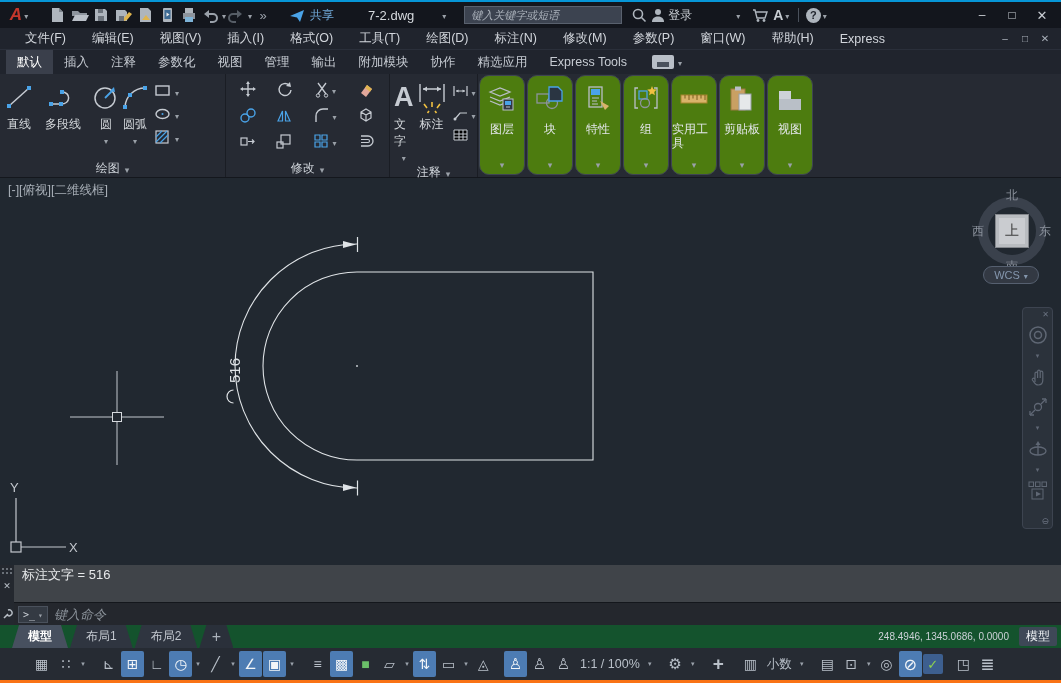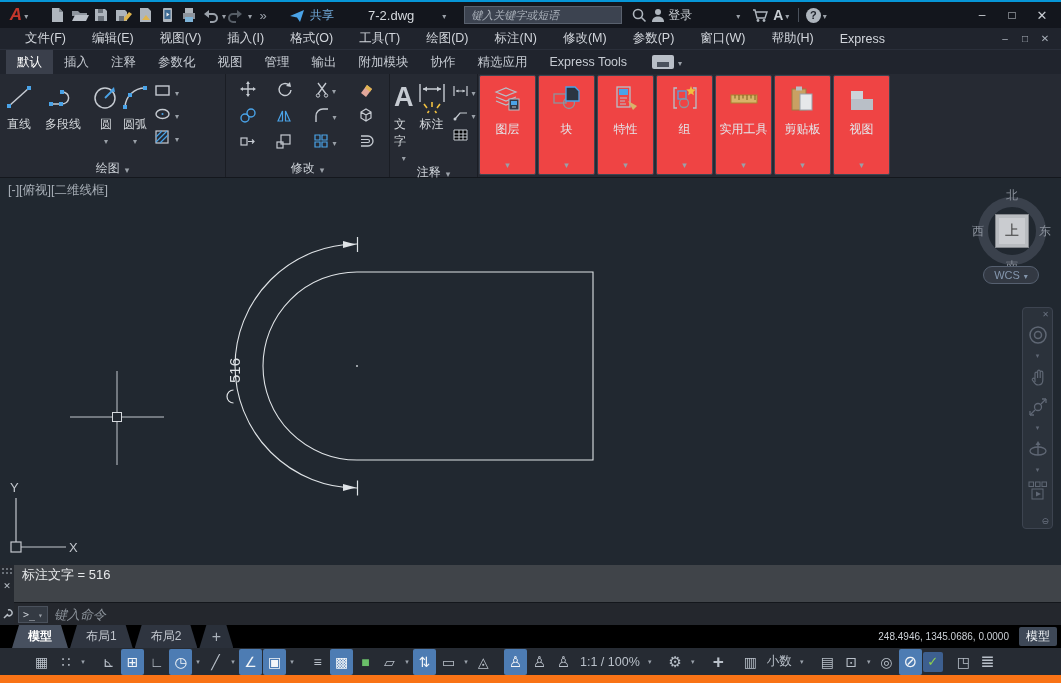--- a/index.html
+++ b/index.html
@@ -39,21 +39,21 @@
   #ribbon-panels{position:absolute;top:74px;height:104px;width:100%;background:#262a33;display:flex;border-bottom:1px solid #14171d}
   .panel{position:relative;height:100%;border-right:1px solid #1a1d24;display:flex;flex-direction:column}
   .panel-body{flex:1;display:flex;padding:3px 4px 0}
   .plabel{height:17px;display:flex;align-items:center;justify-content:center;gap:5px;color:#ced3d9;font-size:12px}
   .tool-lg{display:flex;flex-direction:column;align-items:center;padding-top:1px;color:#d6dade;font-size:12px}
   .tool-lg .ibox{height:38px;display:flex;align-items:center;justify-content:center}
   .mini-col{display:flex;flex-direction:column;gap:5px;padding-top:5px;margin-left:4px}
   .mini{display:flex;align-items:center;gap:3px;color:#aeb4bc}
   .mod-grid{display:grid;grid-template-columns:36px 36px 46px 36px;grid-auto-rows:26px;align-items:center;justify-items:center;padding-top:2px}
   .mgcell{display:flex;align-items:center;gap:2px}
-  .bigpanel{width:57px;margin:1px 1px 2px;background:#ef4444;border:1px solid #3e4552;display:flex;flex-direction:column;align-items:center;border-radius:2px}
+  .bigpanel{width:46px;margin:1px 1px 2px;background:#4d7c0f;border:1px solid #3e4552;display:flex;flex-direction:column;align-items:center;border-radius:10px}
   .bigpanel .bicon{height:46px;display:flex;align-items:center;justify-content:center}
   .bigpanel .blabel{color:#e3e6ea;font-size:12px;line-height:14px}
   .bigpanel .bcaret{margin-top:auto;margin-bottom:2px}
   .bigA{font-size:27px;font-weight:bold;color:#c6cbd2;line-height:28px}
 
   
   #canvas{position:absolute;top:178px;height:387px;width:100%;background:#212830;overflow:hidden}
   .viewport-label{position:absolute;left:8px;top:4px;color:#a9b0b8;font-size:12.5px}
   .vc-ring{position:absolute;left:978px;top:19px;width:68px;height:68px;border-radius:50%;border:10px solid #3a414c}
   .vc-label{position:absolute;color:#8b929c;font-size:12px}
@@ -74,30 +74,30 @@
   .cmd-x{flex:0 0 24px;display:flex;align-items:center;justify-content:center;color:#b9bfc7;font-size:9px}
   .cmd-wrench{margin-top:auto;height:23px;display:flex;align-items:center;justify-content:center}
   .cmd-main{flex:1;display:flex;flex-direction:column}
   .cmd-history{height:37px;background:#404449;color:#e6e8ea;font-size:13px;line-height:18px;padding:1px 0 0 8px}
   .cmd-input{height:23px;background:#24272d;border-top:1px solid #14171c;display:flex;align-items:center;gap:6px;padding-left:4px}
   .cmd-chip{height:17px;background:#343a43;border:1px solid #4a515c;color:#cdd2d8;font-family:"DejaVu Sans Mono",monospace;font-size:10px;display:flex;align-items:center;gap:3px;padding:0 4px}
   .cmd-field{flex:1;background:transparent;border:none;outline:none;color:#8a9199;font-style:italic;font-size:13px}
   .cmd-field::placeholder{color:#8a9199;font-style:italic}
 
   
-  #layoutbar{position:absolute;top:625px;height:23px;width:100%;background:#000000}
+  #layoutbar{position:absolute;top:625px;height:23px;width:100%;background:#14532d}
   .ltabs{position:absolute;left:12px;top:0;height:100%;display:flex;gap:2px}
   .ltab{height:100%;padding:0 16px;display:flex;align-items:center;font-size:12px;color:#c3c8cf;background:#2f3540;clip-path:polygon(7px 0,calc(100% - 7px) 0,100% 100%,0 100%)}
   .ltab.active{background:#47505f;color:#fff;font-weight:bold}
   .ltab-add{height:100%;width:34px;display:flex;align-items:center;justify-content:center;color:#aab1ba;background:#2a303a;clip-path:polygon(7px 0,calc(100% - 7px) 0,100% 100%,0 100%)}
   .coords{position:absolute;right:52px;top:0;height:100%;display:flex;align-items:center;color:#ccd1d7;font-size:10px}
   .model-toggle{position:absolute;right:4px;top:2px;height:19px;padding:0 7px;background:#3e4857;color:#eef1f4;font-size:12px;display:flex;align-items:center;border-radius:2px}
 
   
-  #statusbar{position:absolute;top:648px;height:35px;width:100%;background:#262b33;border-bottom:8px solid #f97316;display:flex;align-items:center;padding-left:30px;gap:1px;color:#b9c0c9}
+  #statusbar{position:absolute;top:648px;height:35px;width:100%;background:#262b33;border-bottom:3px solid #f97316;display:flex;align-items:center;padding-left:30px;gap:1px;color:#b9c0c9}
   .sb{height:26px;min-width:23px;display:flex;align-items:center;justify-content:center;font-size:14px;border-radius:2px}
   .sb.on{background:#4d7cb3;color:#f2f5f8}
   .sbcar{width:10px;height:26px;display:flex;align-items:center;justify-content:center}
   .sbcar::after{content:"▾";font-size:7px;color:#9aa1ab}
   .sbsep{width:7px}
   .sbtext{padding:0 4px;font-size:12.5px;height:26px;display:flex;align-items:center}
   .si-grid::before{content:"▦"}
   .si-snap::before{content:"∷";letter-spacing:-1px}
   .si-infer::before{content:"⊾"}
   .si-snapmode::before{content:"⊞"}

